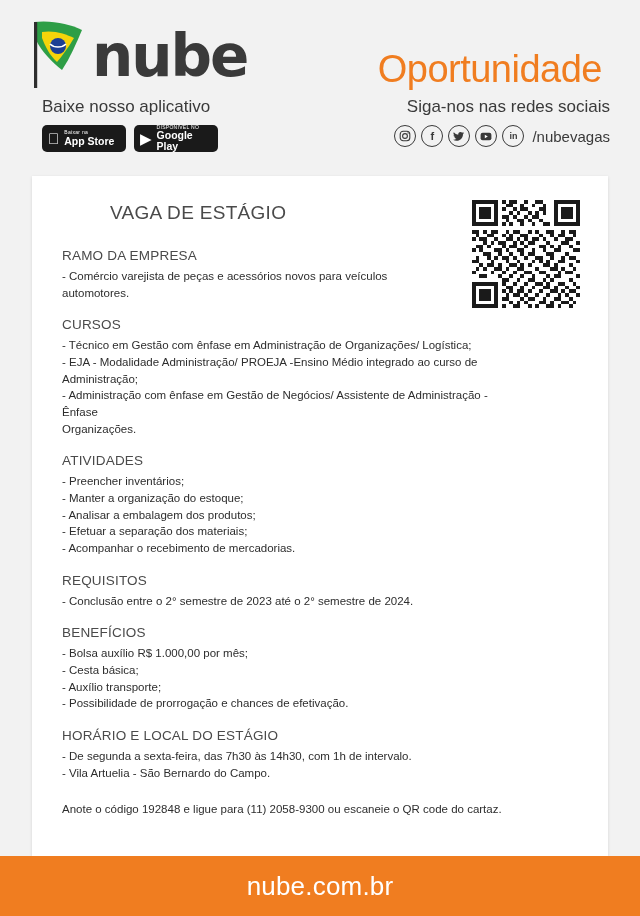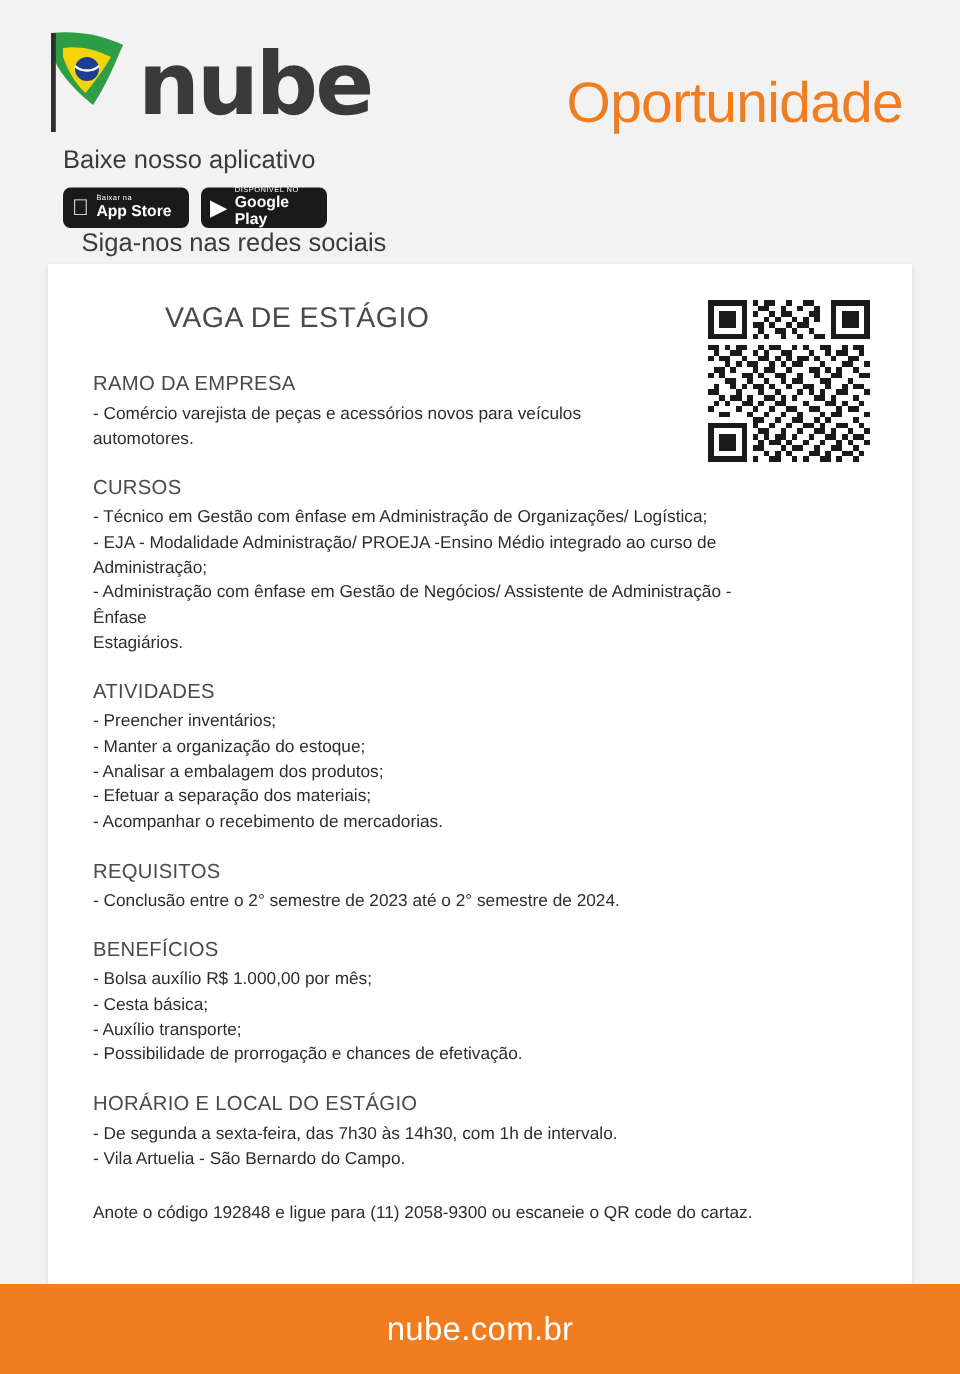--- a/index.html
+++ b/index.html
@@ -56,21 +56,20 @@
     margin-right: 8px;
     letter-spacing: -0.5px;
   }
 
   
   .subheader {
     display: flex;
     justify-content: space-between;
     align-items: flex-start;
     padding: 6px 30px 0 42px;
-    flex-direction: column;
   }
   .sub-left { width: 255px; }
   .sub-right { text-align: right; }
   .sub-title {
     font-size: 17px;
     color: #3a3a3a;
     margin-bottom: 8px;
   }
   .stores { display: flex; gap: 8px; }
   .store-badge {
@@ -152,21 +151,21 @@
   
   .bottom-bar {
     position: absolute;
     left: 0; bottom: 0;
     width: 640px; height: 60px;
     background: #f07d20;
     display: flex; align-items: center; justify-content: center;
   }
   .bottom-bar .site {
     color: #fff;
-    font-size: 22px;
+    font-size: 26px;
     letter-spacing: 0.2px;
   }
 </style>
 </head>
 <body>
 
 <div class="page">
 
   <div class="header">
     <div class="brand">
@@ -467,21 +466,21 @@
         <div class="sec-title">RAMO DA EMPRESA</div>
         <div class="sec-line">- Comércio varejista de peças e acessórios novos para veículos</div>
         <div class="sec-line">automotores.</div>
       </div>
 
       <div class="section">
         <div class="sec-title">CURSOS</div>
         <div class="sec-line">- Técnico em Gestão com ênfase em Administração de Organizações/ Logística;</div>
         <div class="sec-line">- EJA - Modalidade Administração/ PROEJA -Ensino Médio integrado ao curso de Administração;</div>
         <div class="sec-line">- Administração com ênfase em Gestão de Negócios/ Assistente de Administração - Ênfase</div>
-        <div class="sec-line">Estagiários.</div>
+        <div class="sec-line">Organizações.</div>
       </div>
 
       <div class="section">
         <div class="sec-title">ATIVIDADES</div>
         <div class="sec-line">- Preencher inventários;</div>
         <div class="sec-line">- Manter a organização do estoque;</div>
         <div class="sec-line">- Analisar a embalagem dos produtos;</div>
         <div class="sec-line">- Efetuar a separação dos materiais;</div>
         <div class="sec-line">- Acompanhar o recebimento de mercadorias.</div>
       </div>

